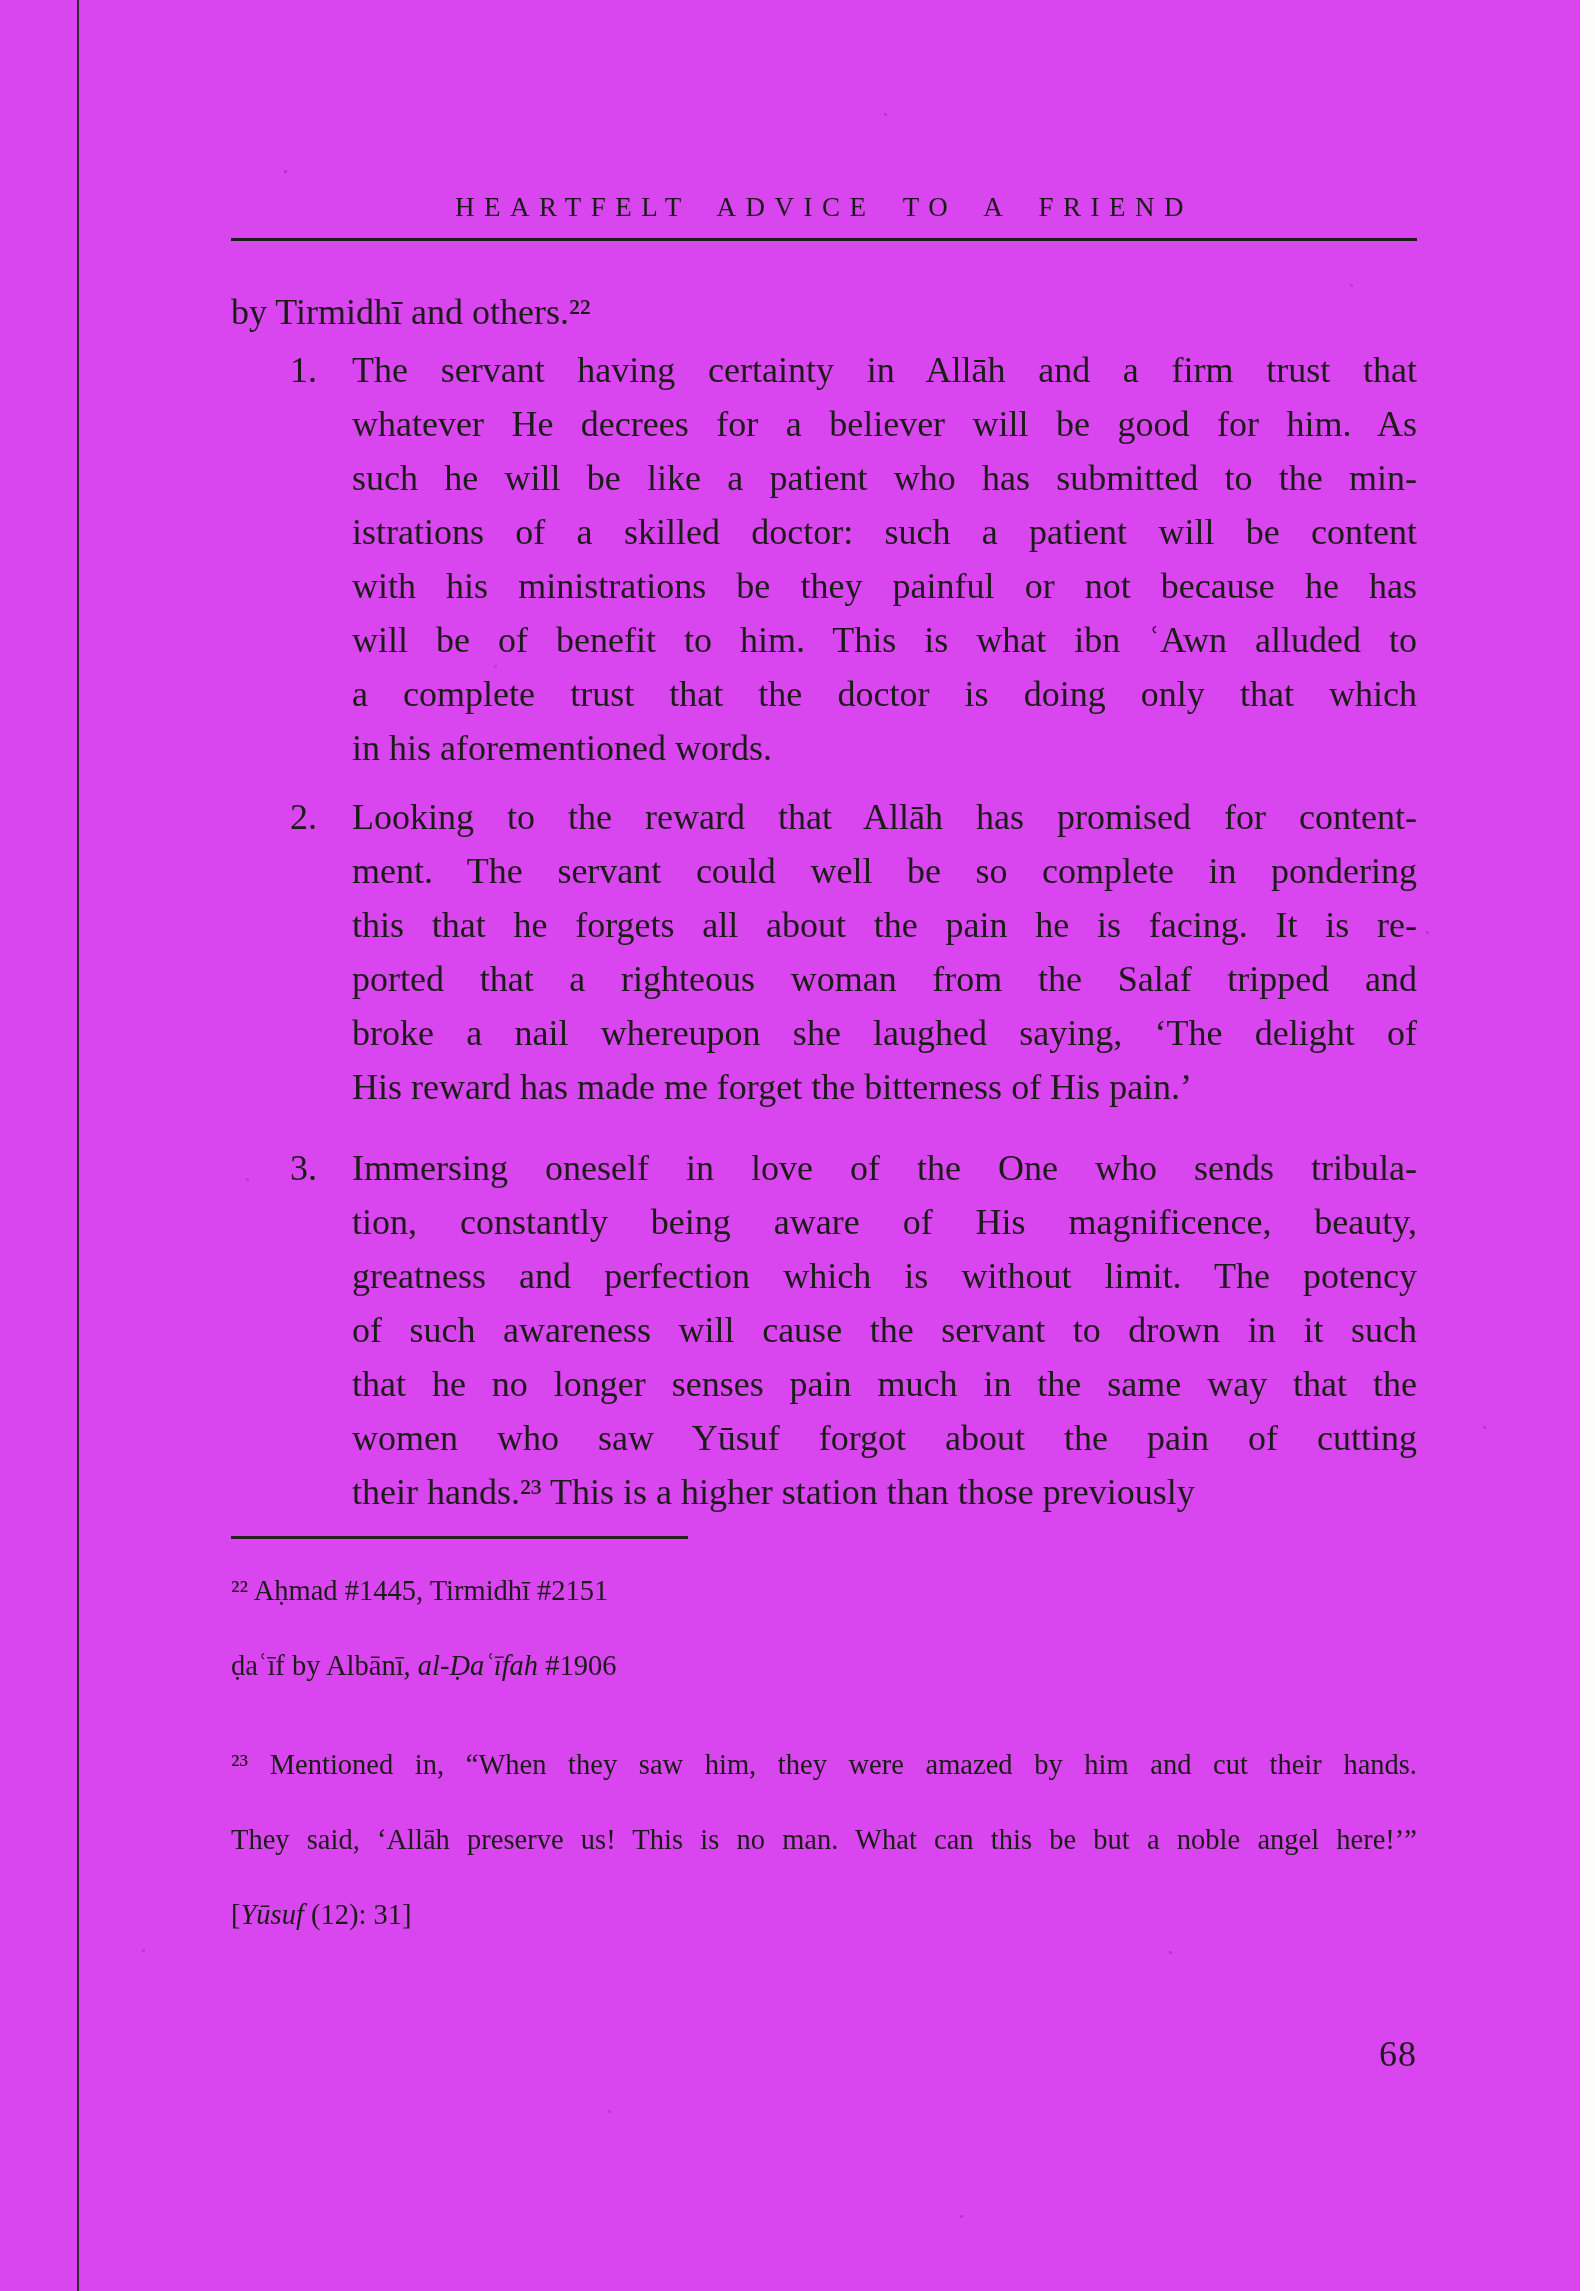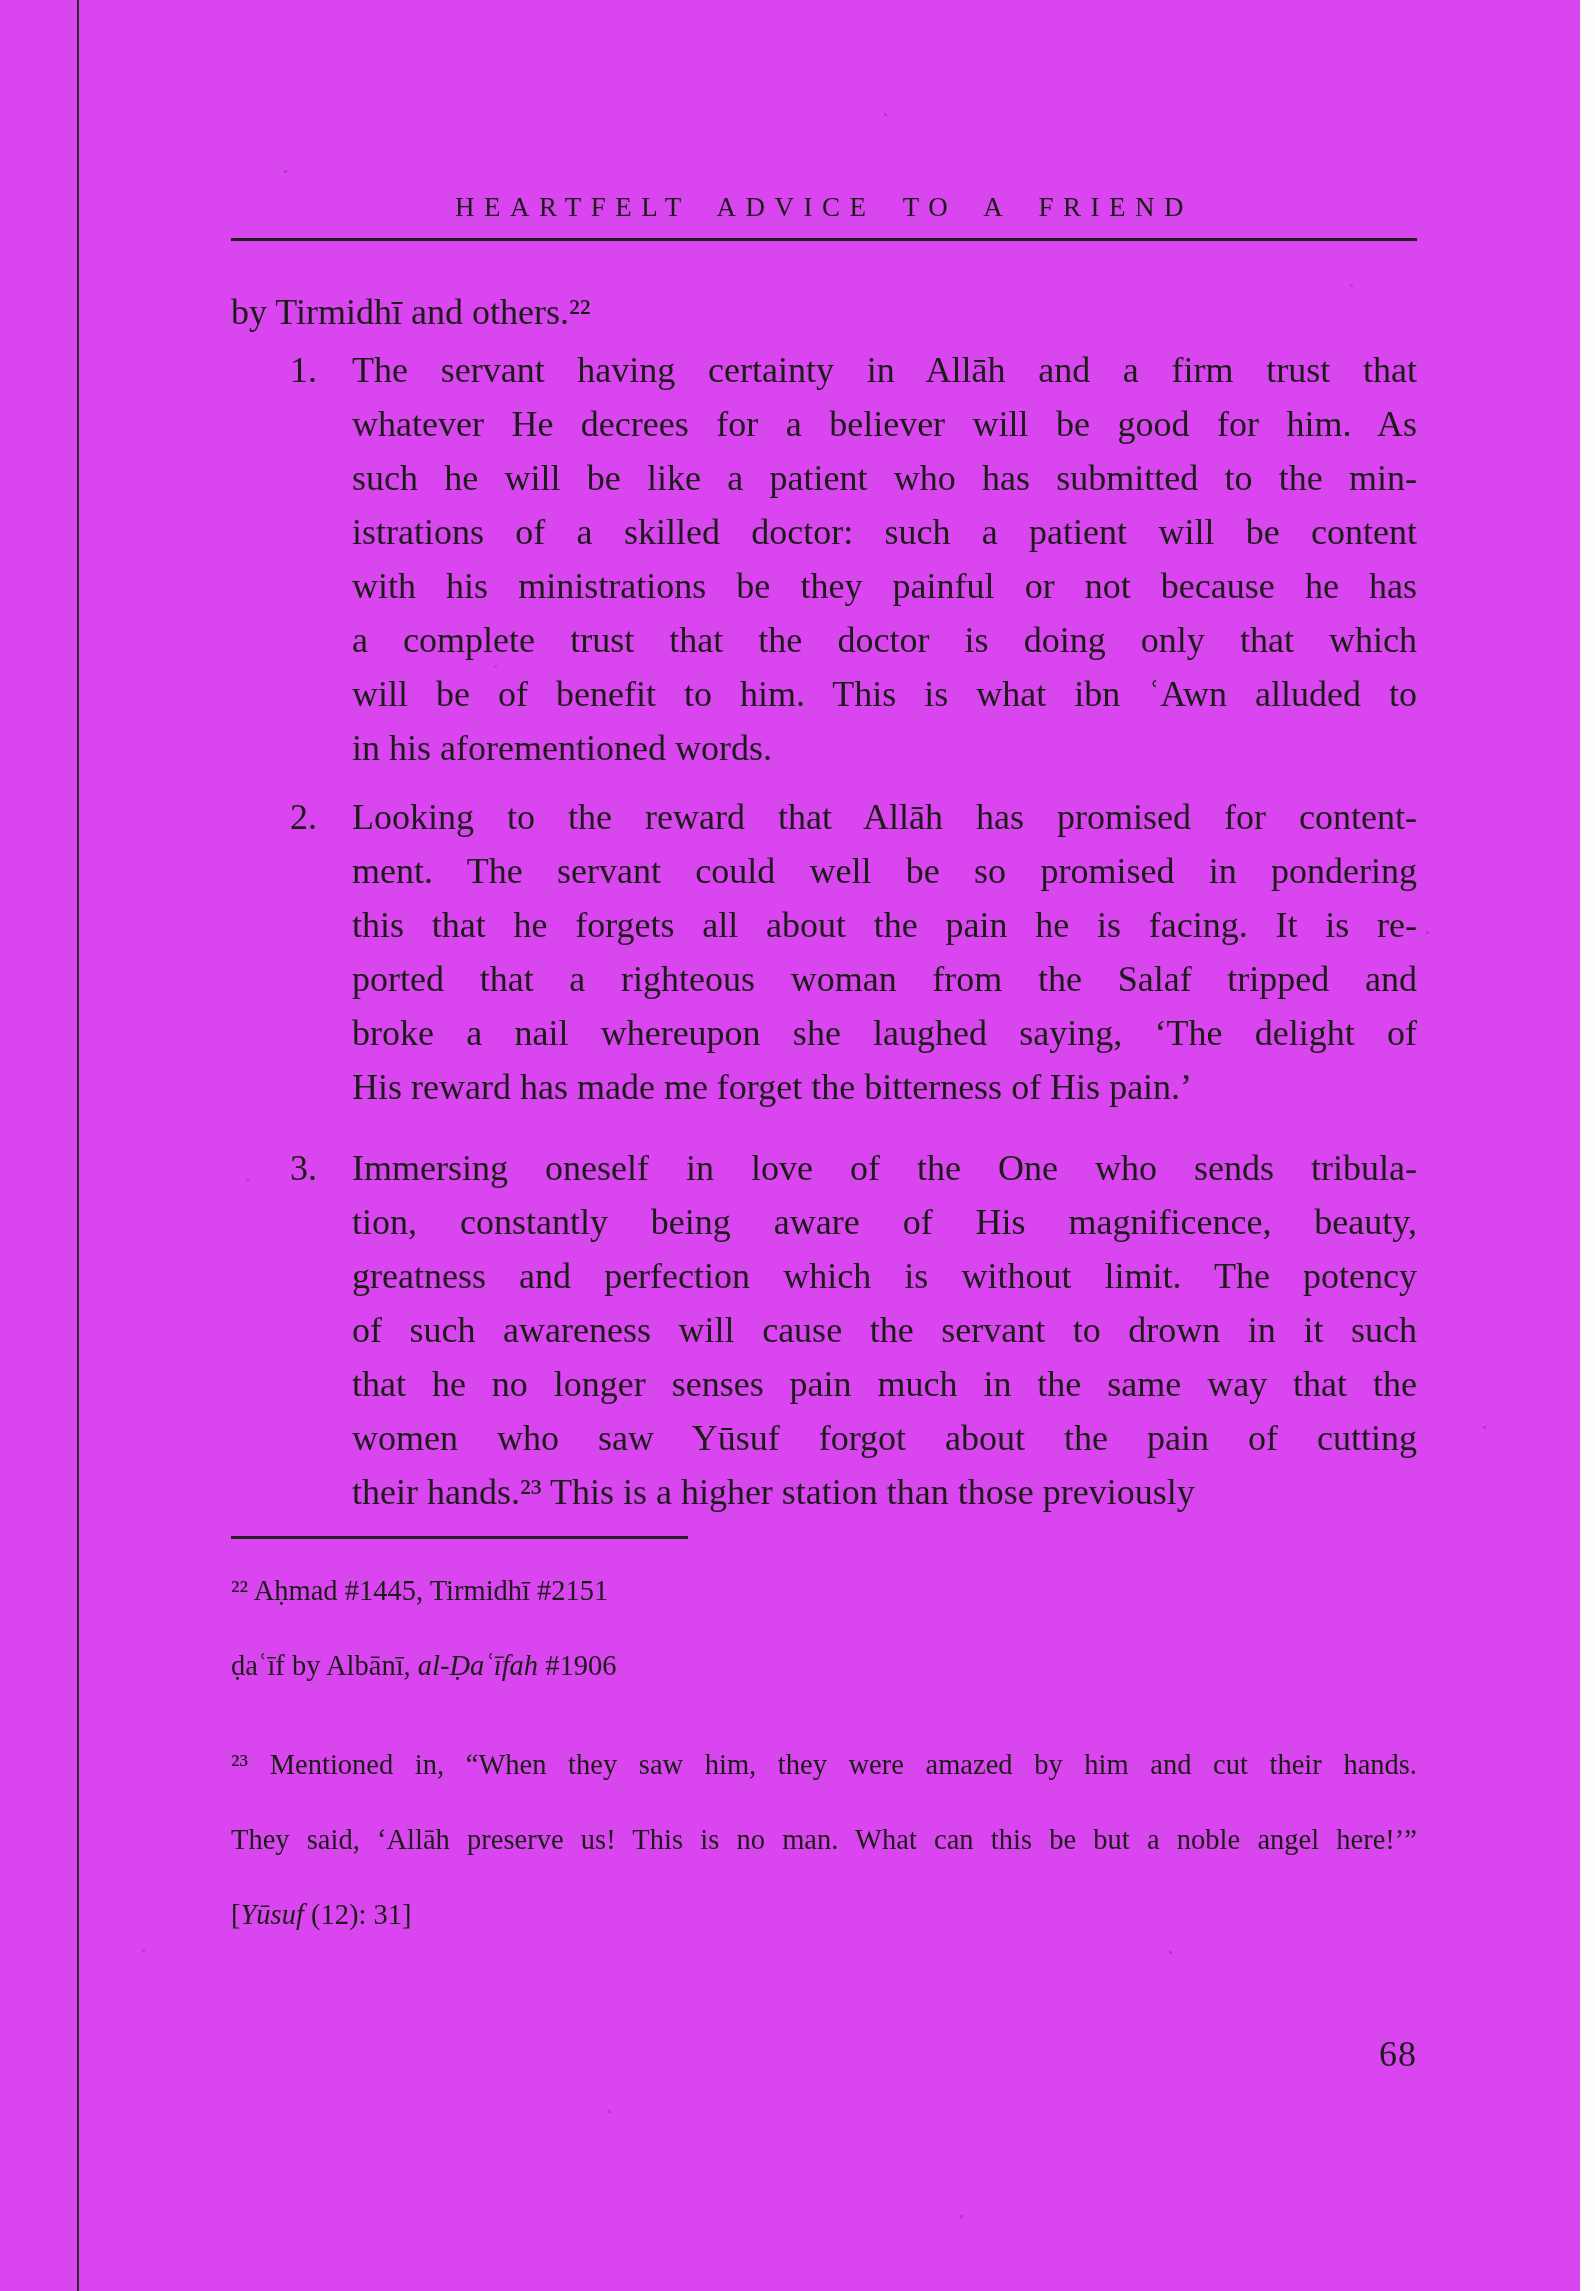--- a/index.html
+++ b/index.html
@@ -127,31 +127,31 @@
 
 
     <div class="list-item li-1 body-text">
       <span class="item-number">1.</span>
       <div class="item-lines">
           <div class="line j">The servant having certainty in Allāh and a firm trust that</div>
           <div class="line j">whatever He decrees for a believer will be good for him. As</div>
           <div class="line j">such he will be like a patient who has submitted to the min-</div>
           <div class="line j">istrations of a skilled doctor: such a patient will be content</div>
           <div class="line j">with his ministrations be they painful or not because he has</div>
+          <div class="line j">will be of benefit to him. This is what ibn ʿAwn alluded to</div>
           <div class="line j">a complete trust that the doctor is doing only that which</div>
-          <div class="line j">will be of benefit to him. This is what ibn ʿAwn alluded to</div>
           <div class="line">in his aforementioned words.</div>
         </div>
     </div>
 
     <div class="list-item li-2 body-text">
       <span class="item-number">2.</span>
       <div class="item-lines">
           <div class="line j">Looking to the reward that Allāh has promised for content-</div>
-          <div class="line j">ment. The servant could well be so promised in pondering</div>
+          <div class="line j">ment. The servant could well be so complete in pondering</div>
           <div class="line j">this that he forgets all about the pain he is facing. It is re-</div>
           <div class="line j">ported that a righteous woman from the Salaf tripped and</div>
           <div class="line j">broke a nail whereupon she laughed saying, ‘The delight of</div>
           <div class="line">His reward has made me forget the bitterness of His pain.’</div>
         </div>
     </div>
 
     <div class="list-item li-3 body-text">
       <span class="item-number">3.</span>
       <div class="item-lines">

